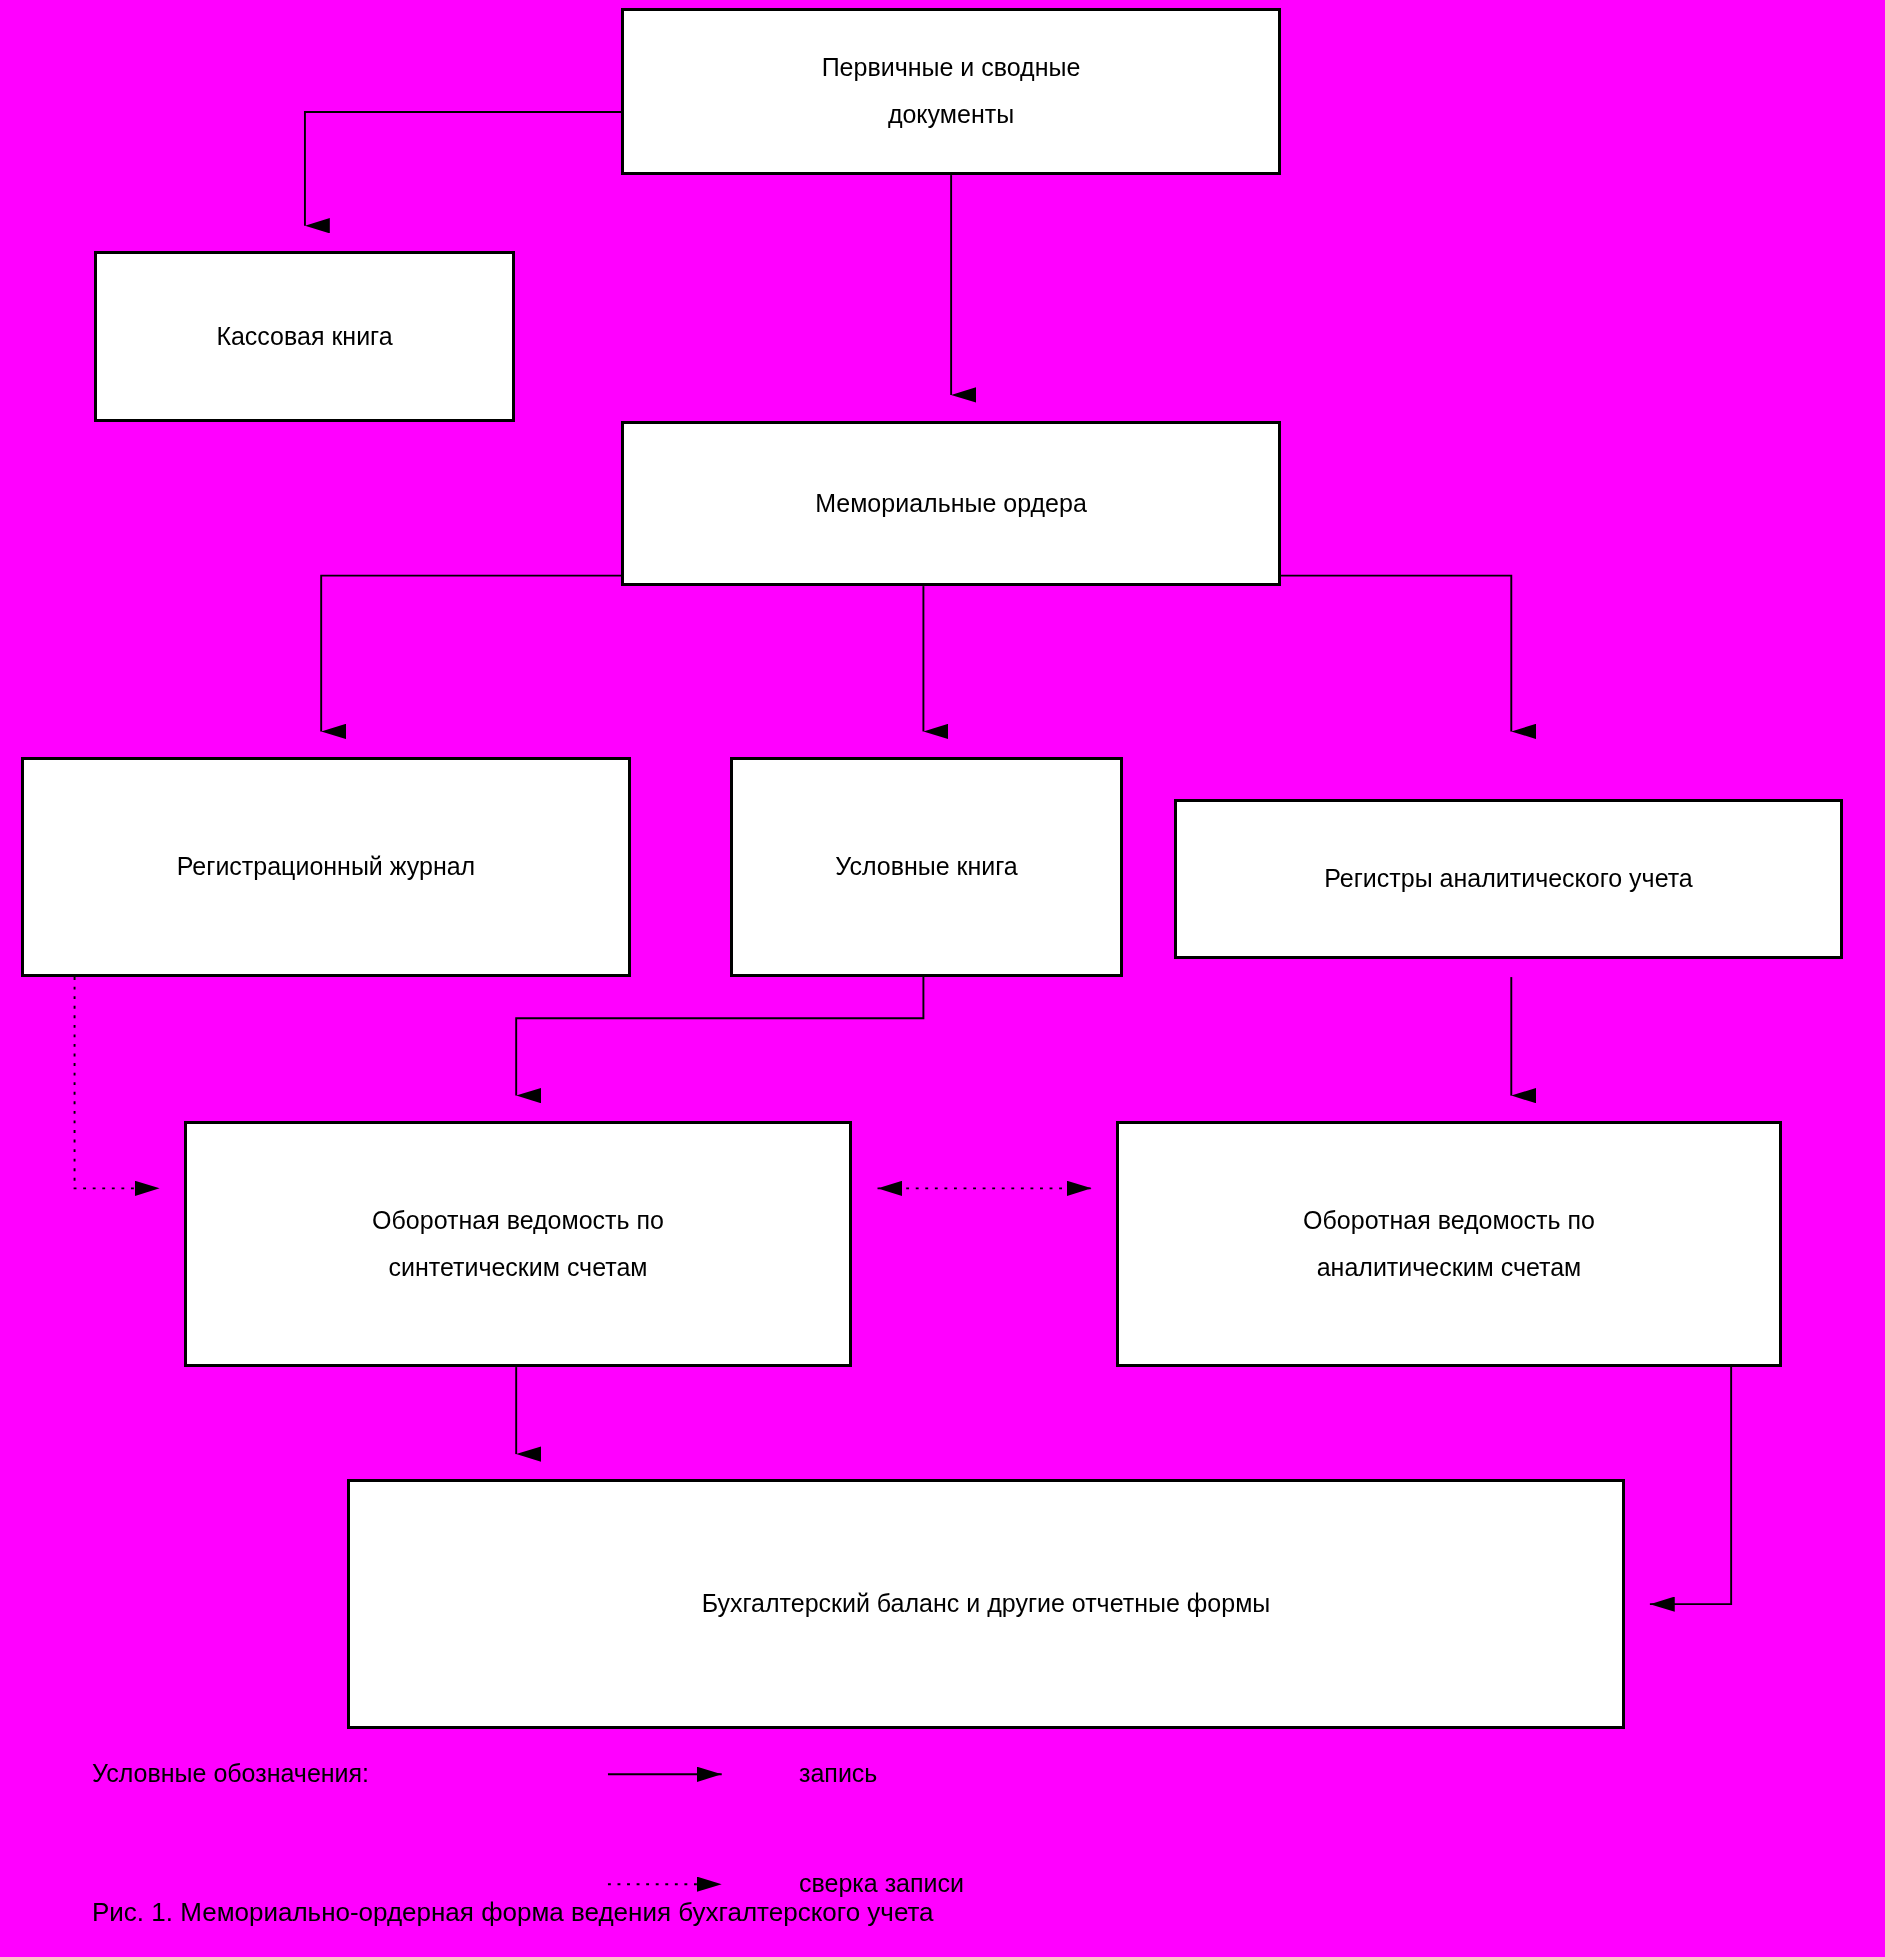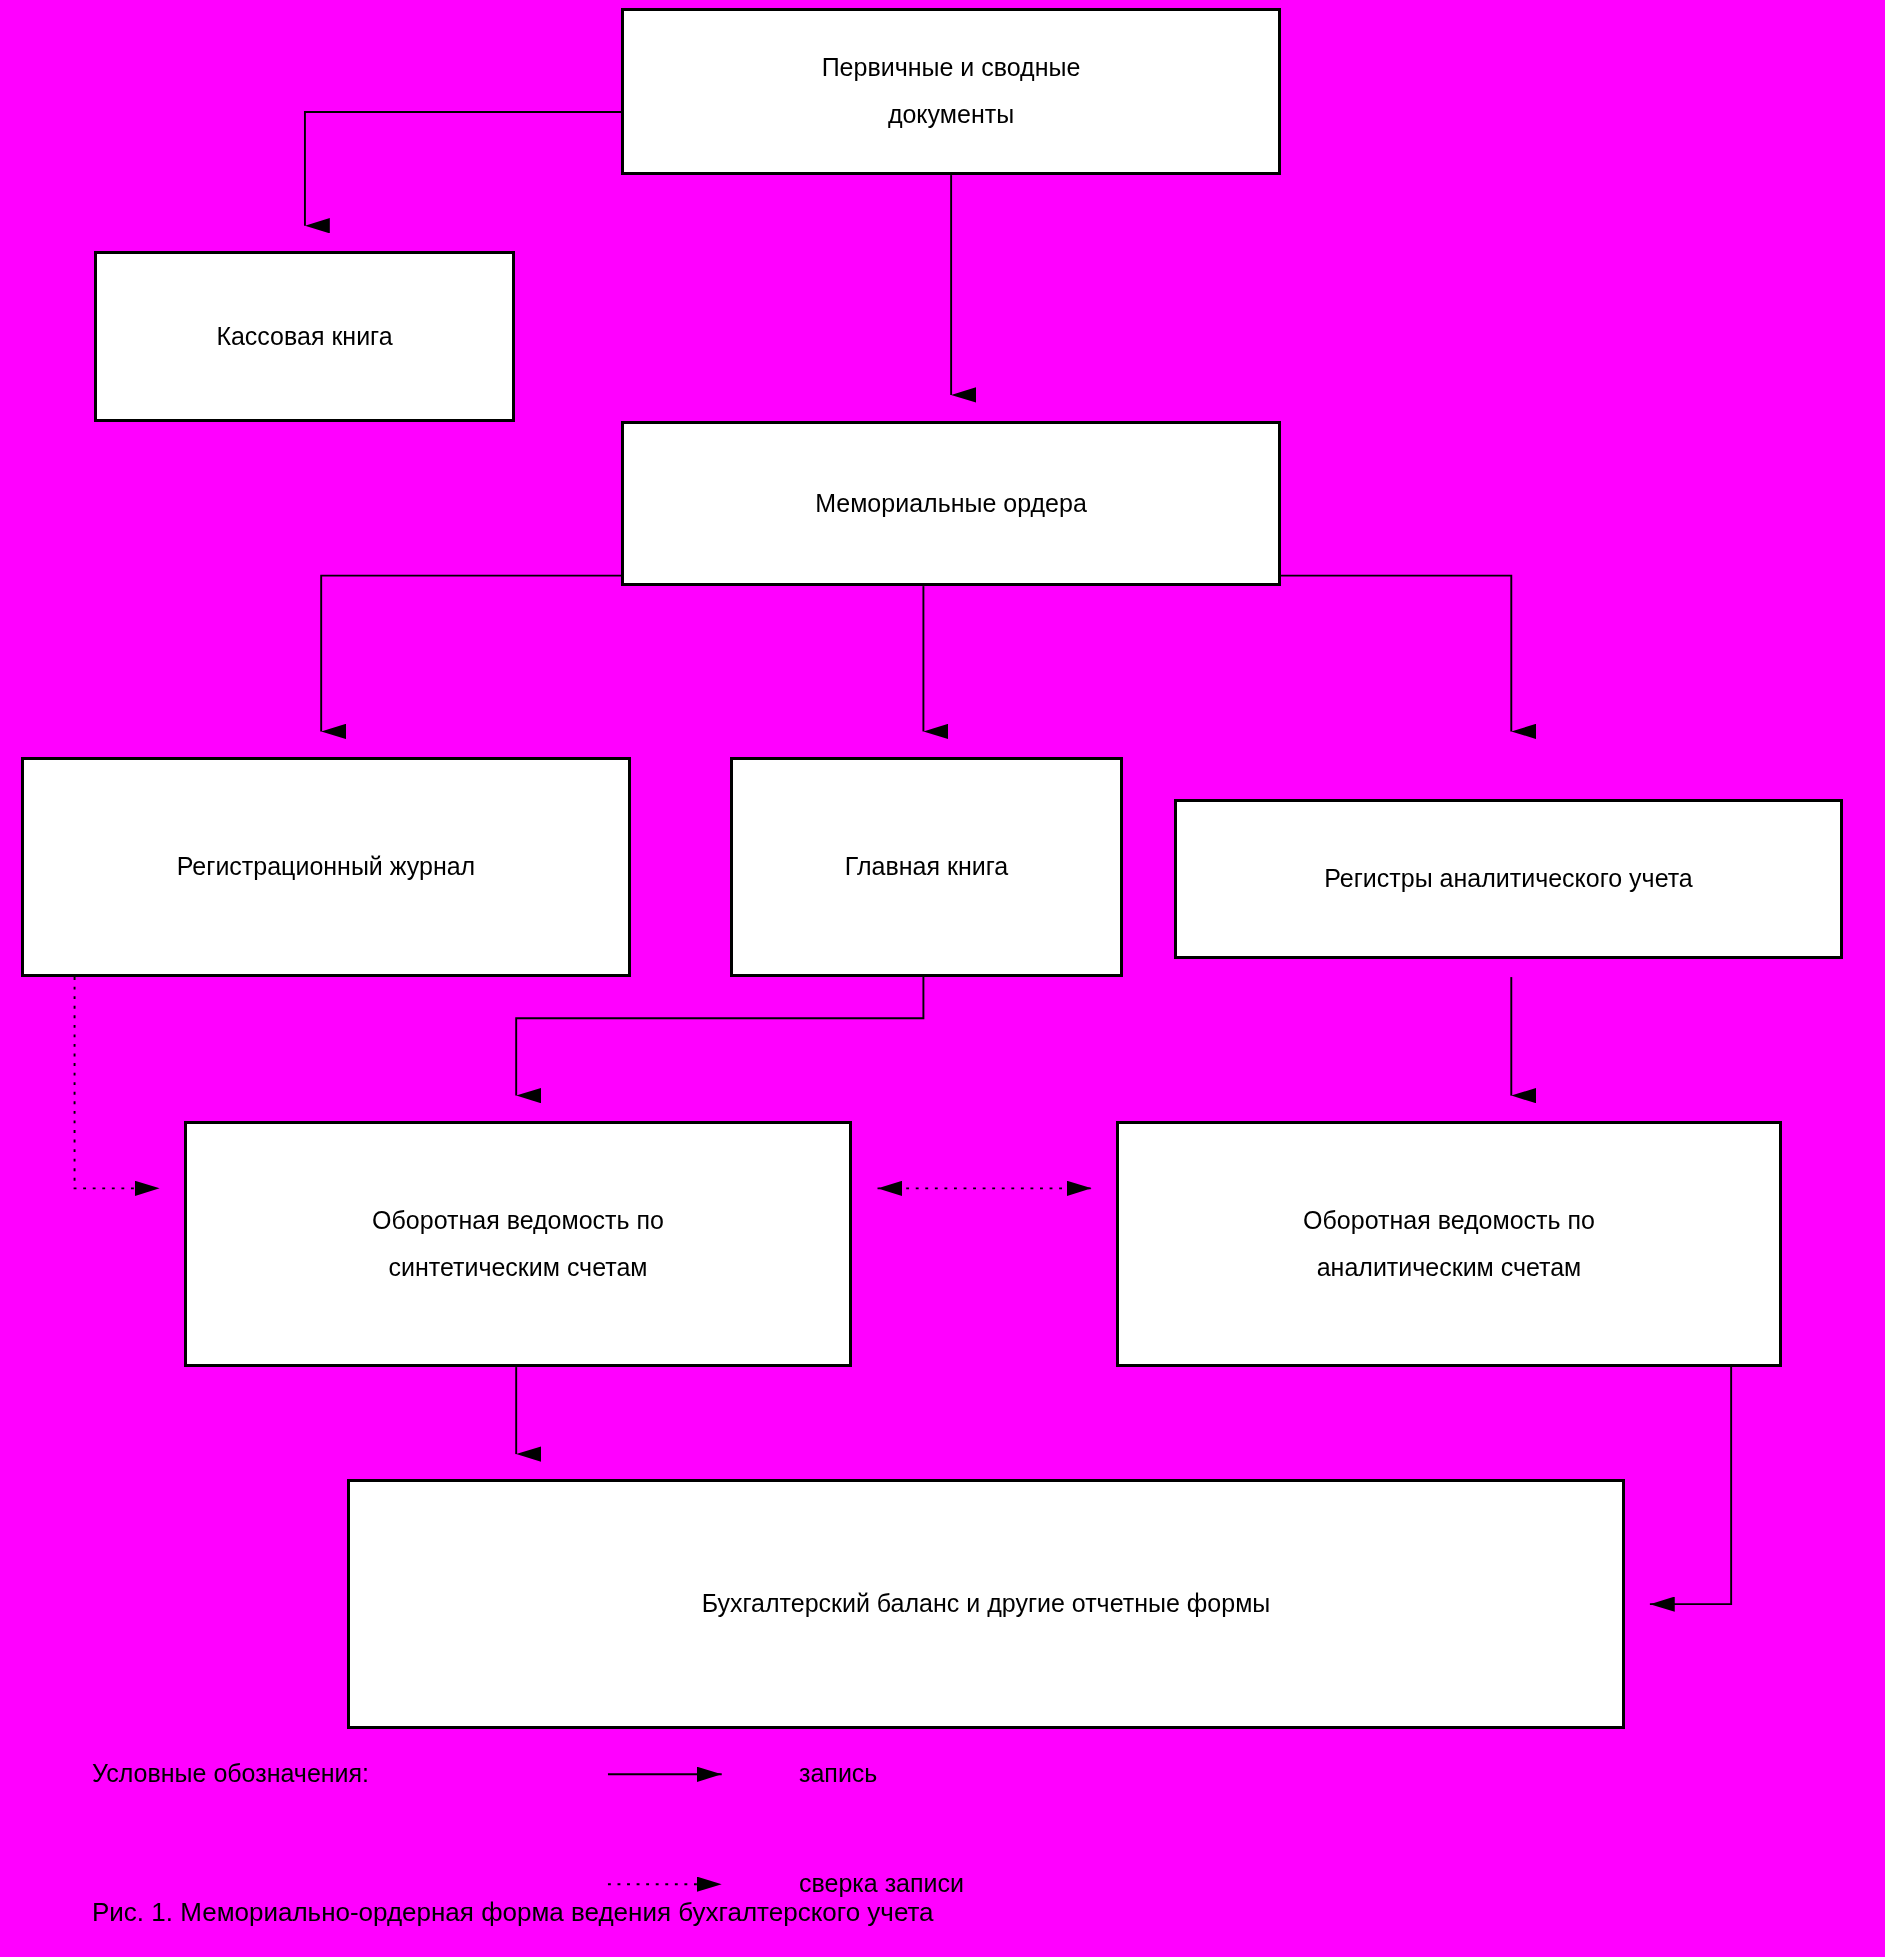--- a/index.html
+++ b/index.html
@@ -127,21 +127,21 @@
 
   <div class="node" style="left:621px; top:421px; width:660px; height:165px;">
     <span>Мемориальные ордера</span>
   </div>
 
   <div class="node" style="left:21px; top:757px; width:610px; height:220px;">
     <span>Регистрационный журнал</span>
   </div>
 
   <div class="node" style="left:730px; top:757px; width:393px; height:220px;">
-    <span>Главная книга</span>
+    <span>Условные книга</span>
   </div>
 
   <div class="node" style="left:1174px; top:799px; width:669px; height:160px;">
     <span>Регистры аналитического учета</span>
   </div>
 
   <div class="node" style="left:184px; top:1121px; width:668px; height:246px;">
     <span>
       <span>Оборотная ведомость по</span>
       <span>синтетическим счетам</span>

